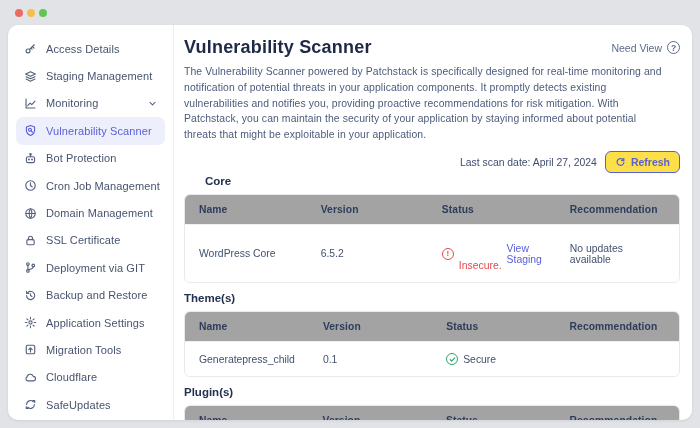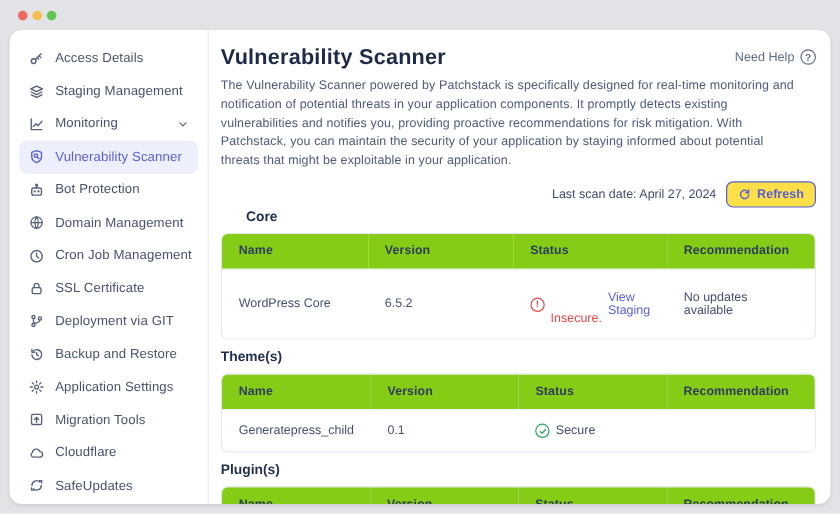--- a/index.html
+++ b/index.html
@@ -56,21 +56,21 @@
     display:flex; align-items:center; gap:5px;
     border:1px solid #5a5fd6; color:#5a5fd6; background:#fde047;
     font-size:10.5px; font-weight:bold; border-radius:6px; padding:4px 9px; cursor:pointer;
     font-family:inherit;
   }
   .section-heading { font-size:11.5px; font-weight:bold; color:#21304f; margin:9px 0 7px 0; }
   .section-heading.first { margin-top:2px;margin-left:21px; }
 
   table.vuln { width:100%; border-collapse:separate; border-spacing:0; border:1px solid #e7e9ef; border-radius:6px; overflow:hidden; }
   table.vuln th {
-    background:#84cc16; text-align:left; font-size:10.3px; color:#2e3d5c;
+    background:#a3a3a3; text-align:left; font-size:10.3px; color:#2e3d5c;
     padding:9px 14px; font-weight:bold; letter-spacing:.1px; width:25%;
   }
   table.vuln td {
     font-size:10.4px; color:#42516f; padding:11px 14px; background:#fff;
     border-top:1px solid #eef0f4;
   }
   .status-cell { display:flex; align-items:center; gap:5px; }
   .badge-ic { width:12px; height:12px; border-radius:50%; display:inline-flex; align-items:center; justify-content:center; flex:0 0 auto; }
   .badge-ic.red { border:1.3px solid #e5484d; color:#e5484d; font-size:8px; font-weight:bold; }
   .badge-ic.green { border:1.3px solid #2fa36c; color:#2fa36c; }
@@ -149,37 +149,37 @@
             <circle cx="8" cy="2.8" r="0.9"></circle>
             <circle cx="6.1" cy="9.2" r="0.5" fill="currentColor"></circle>
             <circle cx="9.9" cy="9.2" r="0.5" fill="currentColor"></circle>
           </svg>
       </span>
       <span>Bot Protection</span>
     </div>
 
     <div class="nav-item">
       <span class="ic">
+        <svg width="13" height="13" viewBox="0 0 16 16" fill="none" stroke="currentColor" stroke-width="1.4" stroke-linecap="round" stroke-linejoin="round">
+            <circle cx="8" cy="8" r="5.8"></circle>
+            <path d="M8 4.8V8l2.2 1.8"></path>
+          </svg>
+      </span>
+      <span>Cron Job Management</span>
+    </div>
+
+    <div class="nav-item">
+      <span class="ic">
         <svg width="13" height="13" viewBox="0 0 16 16" fill="none" stroke="currentColor" stroke-width="1.3" stroke-linecap="round" stroke-linejoin="round">
             <circle cx="8" cy="8" r="5.8"></circle>
             <path d="M2.2 8h11.6"></path>
             <path d="M8 2.2c2.2 2.3 2.2 9.3 0 11.6-2.2-2.3-2.2-9.3 0-11.6Z"></path>
           </svg>
       </span>
       <span>Domain Management</span>
-    </div>
-
-    <div class="nav-item">
-      <span class="ic">
-        <svg width="13" height="13" viewBox="0 0 16 16" fill="none" stroke="currentColor" stroke-width="1.4" stroke-linecap="round" stroke-linejoin="round">
-            <circle cx="8" cy="8" r="5.8"></circle>
-            <path d="M8 4.8V8l2.2 1.8"></path>
-          </svg>
-      </span>
-      <span>Cron Job Management</span>
     </div>
 
     <div class="nav-item">
       <span class="ic">
         <svg width="13" height="13" viewBox="0 0 16 16" fill="none" stroke="currentColor" stroke-width="1.4" stroke-linecap="round" stroke-linejoin="round">
             <rect x="3.5" y="7" width="9" height="6.2" rx="1.5"></rect>
             <path d="M5.5 7V5.2a2.5 2.5 0 0 1 5 0V7"></path>
           </svg>
       </span>
       <span>SSL Certificate</span>
@@ -248,21 +248,21 @@
       <span>SafeUpdates</span>
     </div>
 
   </nav>
 
   <main class="main">
 
     <div class="main-head">
       <h1 class="page-title">Vulnerability Scanner</h1>
       <div class="need-help">
-        <span>Need Help</span>
+        <span>Need View</span>
         <span class="qmark">?</span>
       </div>
     </div>
 
     <p class="desc">The Vulnerability Scanner powered by Patchstack is specifically designed for real-time monitoring and notification of potential threats in your application components. It promptly detects existing vulnerabilities and notifies you, providing proactive recommendations for risk mitigation. With Patchstack, you can maintain the security of your application by staying informed about potential threats that might be exploitable in your application.</p>
 
     <div class="scan-row">
       <span class="scan-date">Last scan date: April 27, 2024</span>
       <button class="refresh-btn">
         <span>

